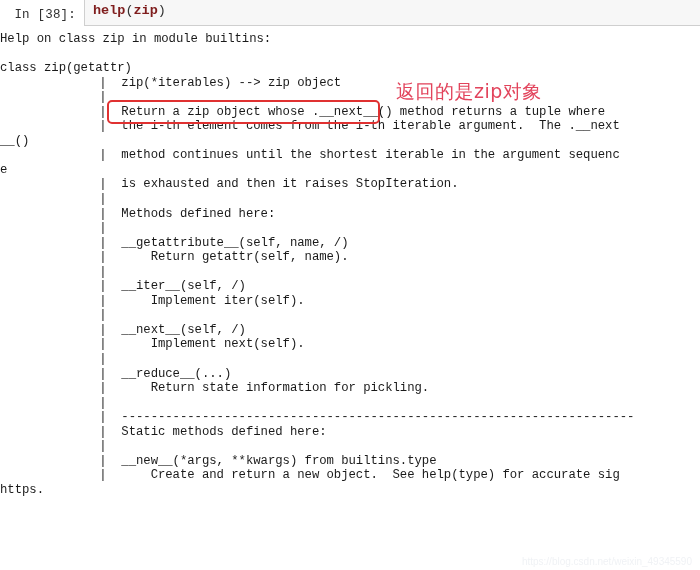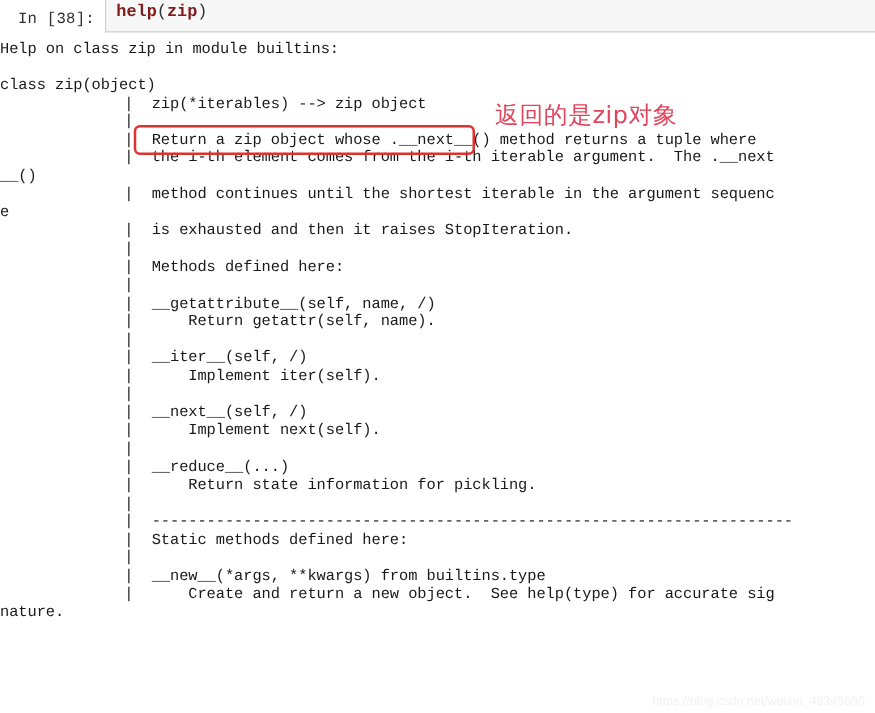--- a/index.html
+++ b/index.html
@@ -118,21 +118,21 @@
 
 <div id="notebook-cell">
 
   <div id="input-row">
     <div id="prompt-in">In [38]:</div>
     <div id="code-cell"><span class="tok-builtin">help</span><span class="tok-punct">(</span><span class="tok-builtin">zip</span><span class="tok-punct">)</span></div>
   </div>
 
   <div id="output-area">
     <pre id="output-pre"><span class="wrap">Help on class zip in module builtins:</span>
-<span class="wrap">class zip(object)</span> |  zip(*iterables) --&gt; zip object
+<span class="wrap">class zip(getattr)</span> |  zip(*iterables) --&gt; zip object
  |  
  |  Return a zip object whose .__next__() method returns a tuple where
  |  the i-th element comes from the i-th iterable argument.  The .__next
 <span class="wrap">__()</span> |  method continues until the shortest iterable in the argument sequenc
 <span class="wrap">e</span> |  is exhausted and then it raises StopIteration.
  |  
  |  Methods defined here:
  |  
  |  __getattribute__(self, name, /)
  |      Return getattr(self, name).
@@ -144,21 +144,21 @@
  |      Implement next(self).
  |  
  |  __reduce__(...)
  |      Return state information for pickling.
  |  
  |  ----------------------------------------------------------------------
  |  Static methods defined here:
  |  
  |  __new__(*args, **kwargs) from builtins.type
  |      Create and return a new object.  See help(type) for accurate sig
-<span class="wrap">nature.</span></pre>
+<span class="wrap">https.</span></pre>
 
     <div id="annot-box"></div>
 
     <div id="annot-text">返回的是zip对象</div>
   </div>
 
 </div>
 
 <div id="watermark">https://blog.csdn.net/weixin_49345590</div>
 

